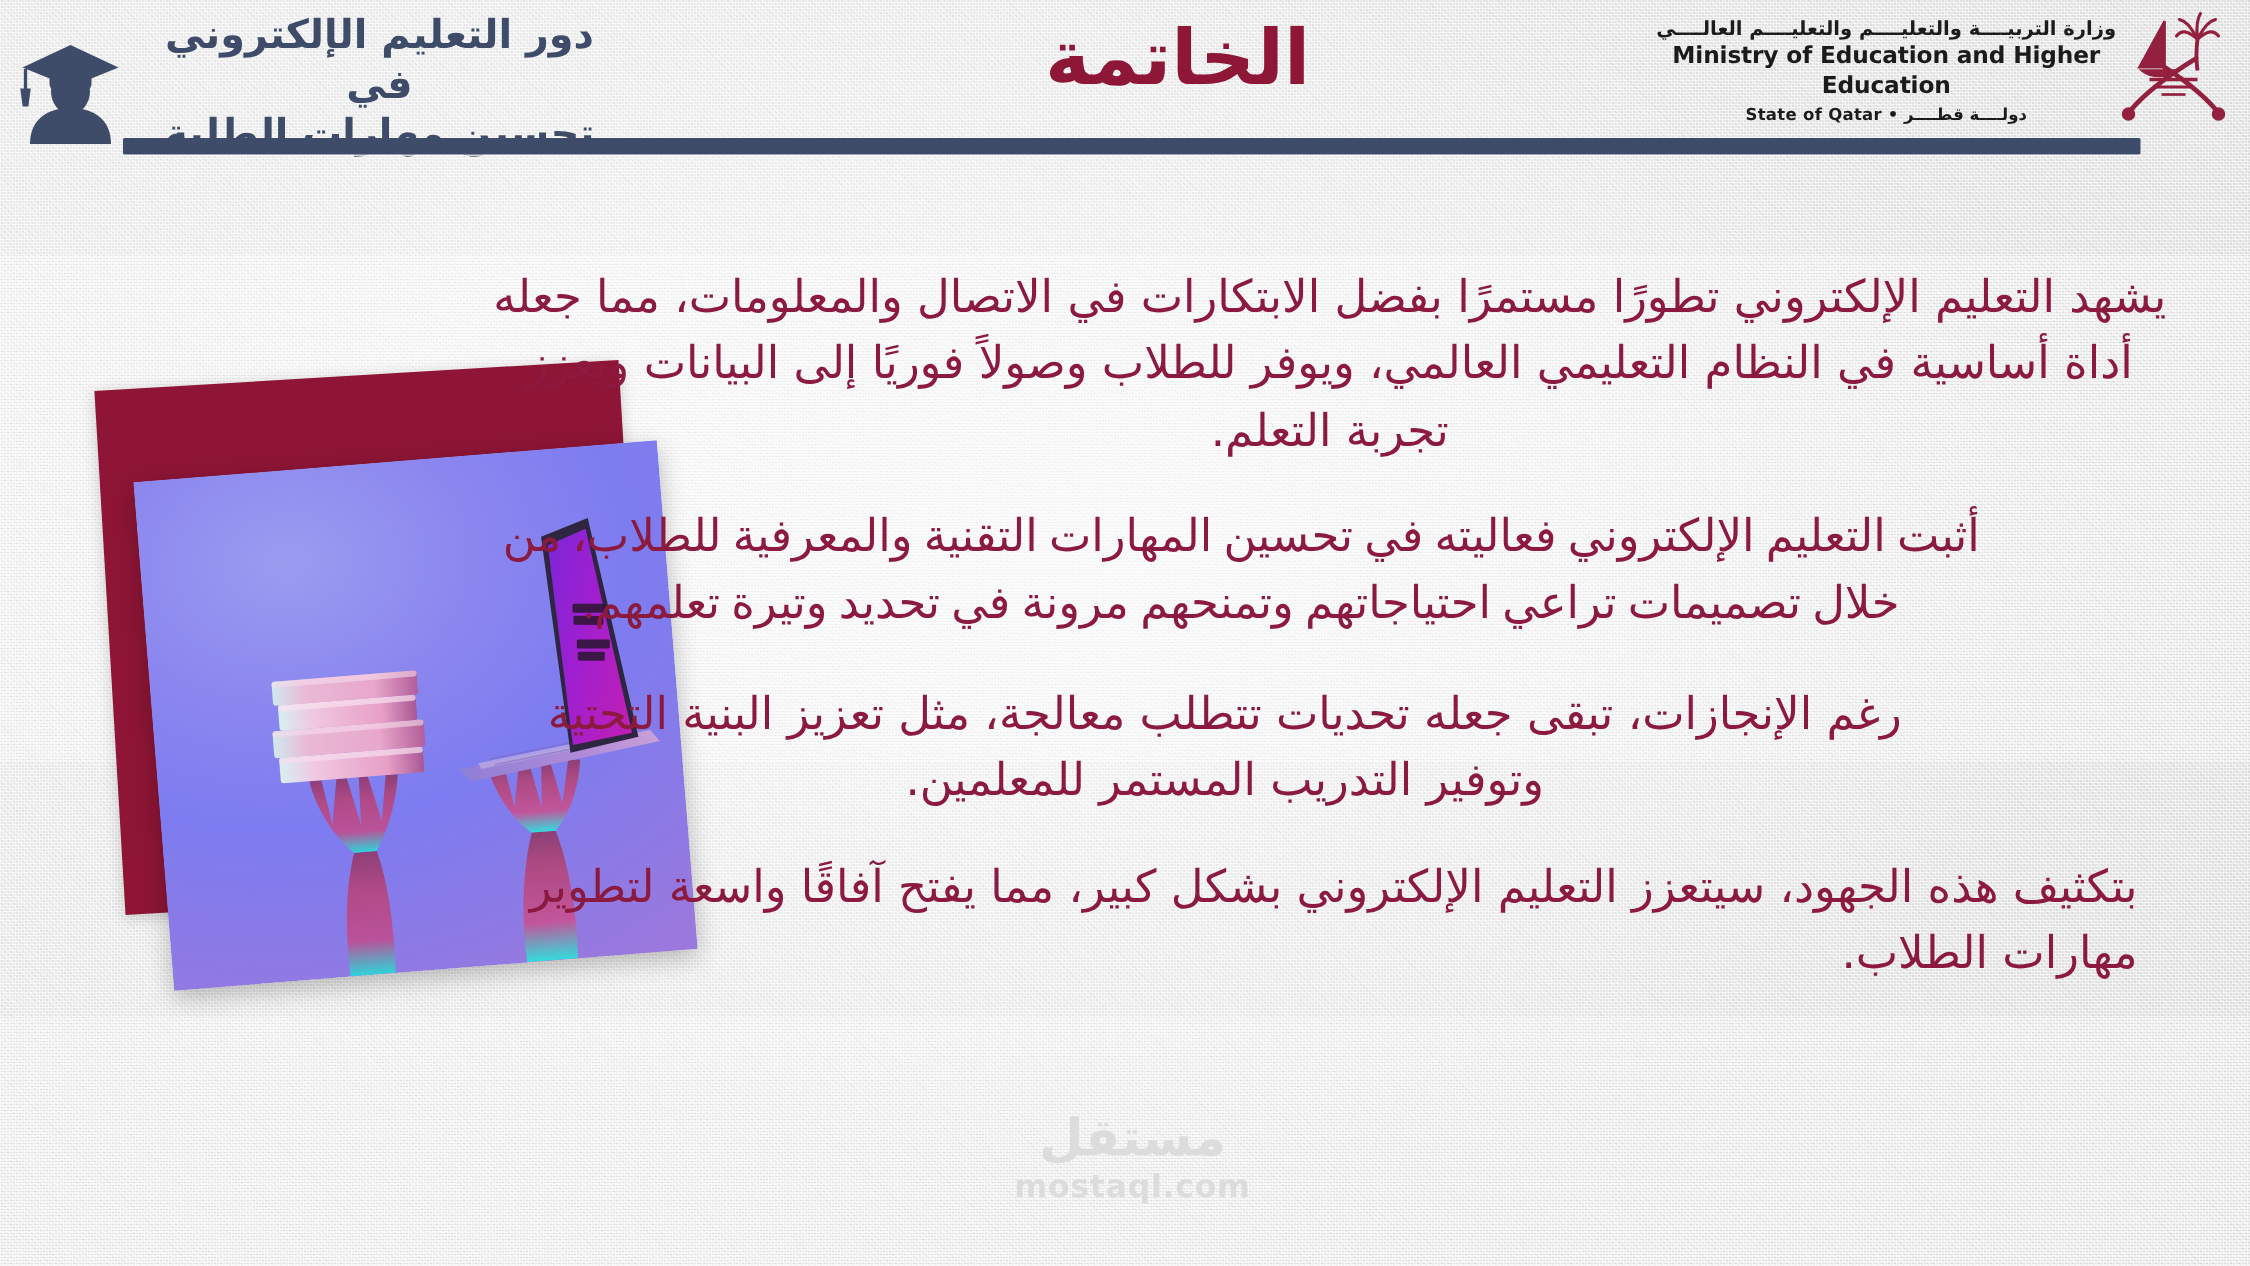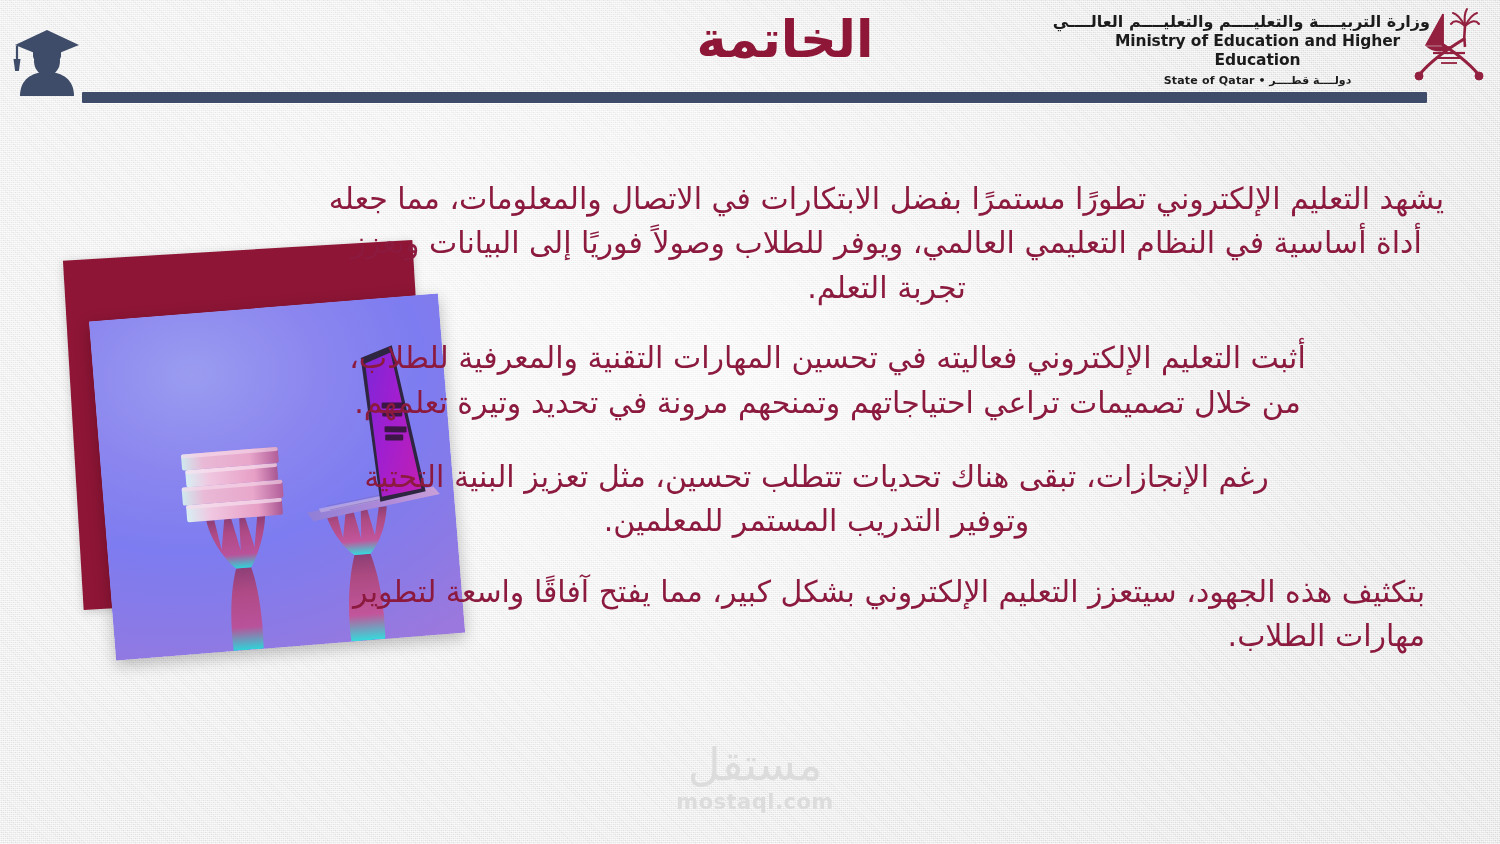--- a/index.html
+++ b/index.html
@@ -50,21 +50,21 @@
     text-align:center;
     color:#8e1637;
     font-size:51px;font-weight:bold;line-height:1;
     direction:rtl;
   }
 
   .ministry{
     position:absolute;left:1085px;top:12px;width:345px;
     text-align:center;color:#1b1b1b;direction:rtl;
   }
-  .ministry .ar{font-size:16px;font-weight:bold;line-height:1.25;letter-spacing:.4px;white-space:nowrap;}
+  .ministry .ar{font-size:13px;font-weight:bold;line-height:1.25;letter-spacing:.4px;white-space:nowrap;}
   .ministry .en{font-size:15.5px;font-weight:bold;line-height:1.25;letter-spacing:-.1px;direction:ltr;}
   .ministry .qa{font-size:11px;font-weight:bold;line-height:1.5;margin-top:2px;letter-spacing:.2px;}
 
   .qatar-emblem{position:absolute;left:1412px;top:6px;width:74px;height:76px;}
 
   .rule{
     position:absolute;left:82px;top:92px;width:1345px;height:11px;
     background:#3e4c69;border-radius:1px;
     box-shadow:0 1px 0 rgba(255,255,255,.75);
   }
@@ -94,31 +94,31 @@
   .body-text{
     position:absolute;left:300px;top:177px;width:1175px;
     direction:rtl;text-align:center;
     color:#8b1a3e;
     font-size:30px;line-height:1.48;
     font-weight:500;
     z-index:5;
   }
   .para{margin:0 0 26px 0;}
   .para.p1{padding-right:20px;padding-left:18px;}
-  .para.p2{padding-right:150px;padding-left:30px;}
+  .para.p2{padding-right:150px;padding-left:30px;font-family:Liberation Serif, serif;}
   .para.p3{padding-right:170px;padding-left:28px;margin-top:30px;}
   .para.p4{padding-right:50px;padding-left:26px;margin-top:18px;text-align:right;}
 
   
   .watermark{
     position:absolute;left:640px;top:742px;width:230px;height:80px;
     z-index:3;text-align:center;direction:rtl;
     color:#dcdcdd;user-select:none;
   }
-  .watermark .wm-ar{font-size:45px;font-weight:normal;line-height:1;letter-spacing:1px;}
+  .watermark .wm-ar{font-size:34px;font-weight:bold;line-height:1;letter-spacing:1px;}
   .watermark .wm-en{font-size:21px;font-weight:bold;line-height:1.5;direction:ltr;letter-spacing:.5px;}
 </style>
 </head>
 <body>
 
 <div id="slide">
 
   <div class="header">
 
     <div class="grad-icon">
@@ -133,20 +133,24 @@
 
           <path d="M39 16 L71 31 L39 44 L7 31 Z"></path>
 
           <path d="M9 32 L9 46" stroke="#3e4c69" stroke-width="2.2" fill="none"></path>
 
           <path d="M5.5 45 h7 l-1.6 12 h-3.8 Z"></path>
         </g>
       </svg>
     </div>
 
+    <div class="left-title">
+      <div>دور التعليم الإلكتروني في</div>
+      <div>تحسين مهارات الطلبة</div>
+    </div>
 
     <div class="center-title">الخاتمة</div>
 
     <div class="ministry">
       <div class="ar">وزارة التربيــــة والتعليــــم والتعليــــم العالــــي</div>
       <div class="en">Ministry of Education and Higher Education</div>
       <div class="qa">دولــــة قطــــر • State of Qatar</div>
     </div>
 
     <div class="qatar-emblem">
@@ -272,21 +276,21 @@
             </g>
           </g>
         </svg>
       </div>
     </div>
   </div>
 
   <div class="body-text">
     <p class="para p1">يشهد التعليم الإلكتروني تطورًا مستمرًا بفضل الابتكارات في الاتصال والمعلومات، مما جعله أداة أساسية في النظام التعليمي العالمي، ويوفر للطلاب وصولاً فوريًا إلى البيانات ويعزز تجربة التعلم.</p>
     <p class="para p2">أثبت التعليم الإلكتروني فعاليته في تحسين المهارات التقنية والمعرفية للطلاب، من خلال تصميمات تراعي احتياجاتهم وتمنحهم مرونة في تحديد وتيرة تعلمهم.</p>
-    <p class="para p3">رغم الإنجازات، تبقى هناك تحديات تتطلب تحسين، مثل تعزيز البنية التحتية وتوفير التدريب المستمر للمعلمين.</p>
+    <p class="para p3">رغم الإنجازات، تبقى جعله تحديات تتطلب معالجة، مثل تعزيز البنية التحتية وتوفير التدريب المستمر للمعلمين.</p>
     <p class="para p4">بتكثيف هذه الجهود، سيتعزز التعليم الإلكتروني بشكل كبير، مما يفتح آفاقًا واسعة لتطوير مهارات الطلاب.</p>
   </div>
 
   <div class="watermark">
     <div class="wm-ar">مستقل</div>
     <div class="wm-en">mostaql.com</div>
   </div>
 
 </div>
 

